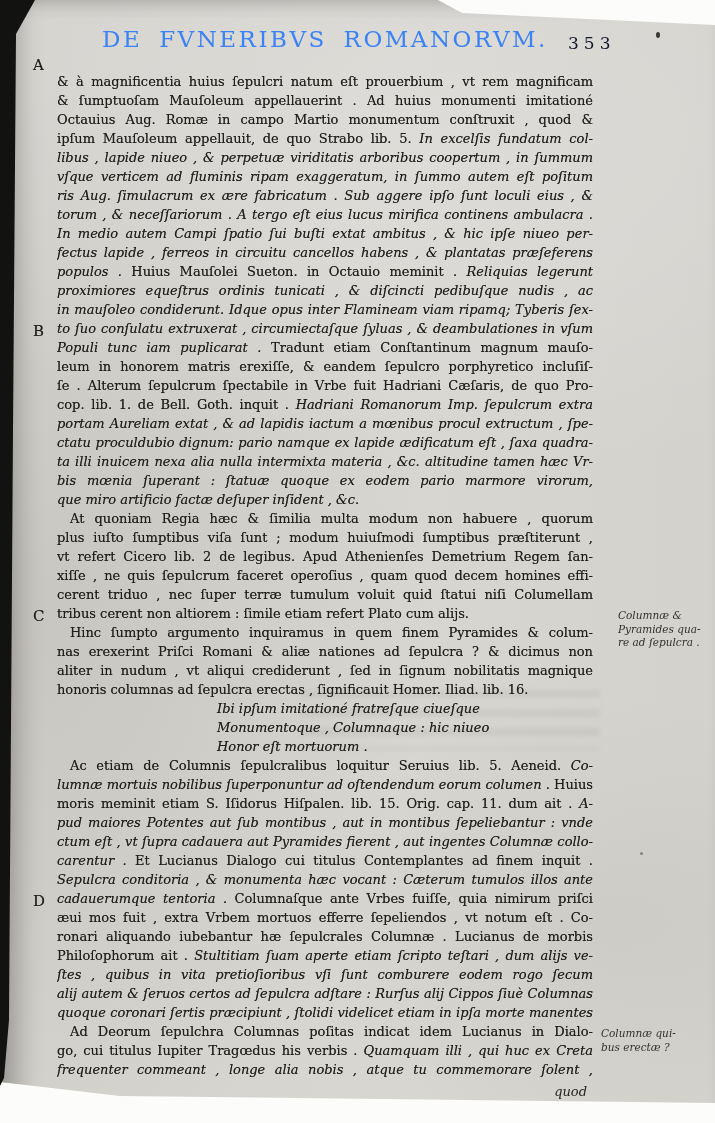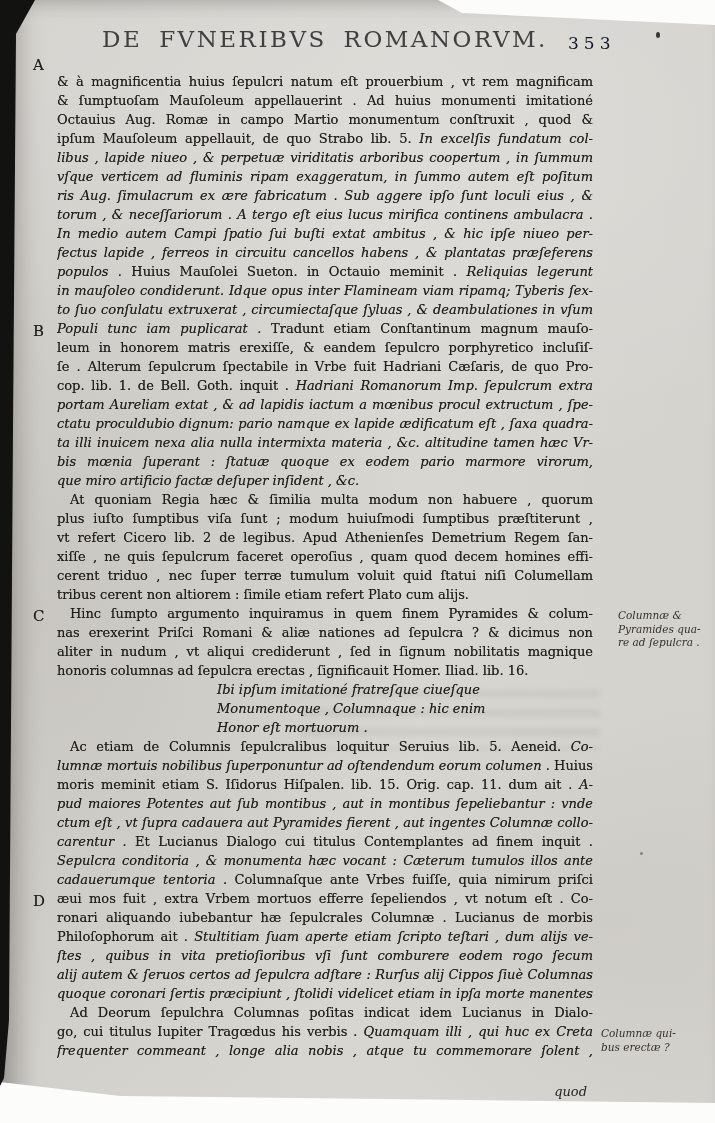--- a/index.html
+++ b/index.html
@@ -31,21 +31,21 @@
   .s2 { left:640px; top:852px; width:3px; height:3px; opacity:.5; }
   .ghost {
     position:absolute; left:300px; top:690px; width:300px; height:60px;
     background:repeating-linear-gradient(180deg, rgba(90,86,78,0.07) 0 8px, transparent 8px 19px);
     filter:blur(2px);
   }
   .content { position:absolute; inset:0; color:#201e1b; }
   .header {
     position:absolute; top:26px; left:57px; width:536px;
     text-align:center; font-size:23px; letter-spacing:2.5px; word-spacing:7px;
-    color:#404040; white-space:nowrap;
+    color:#3b82f6; white-space:nowrap;
   }
   .pagenum {
     position:absolute; top:33px; left:568px;
     font-size:17px; letter-spacing:5px; color:#0f172a;
   }
   .textblock {
     position:absolute; left:57px; top:72px; width:536px;
     font-size:13px; line-height:19px;
     text-shadow:0 0 0.5px rgba(32,30,27,0.65);
   }
@@ -86,20 +86,21 @@
       <div class="line"><span>&amp; ſumptuoſam Mauſoleum appellauerint . Ad huius monumenti imitationé</span></div>
       <div class="line"><span>Octauius Aug. Romæ in campo Martio monumentum conſtruxit , quod &amp;</span></div>
       <div class="line"><span>ipſum Mauſoleum appellauit, de quo Strabo lib. 5. </span><span class="it">In excelſis fundatum col-</span></div>
       <div class="line"><span class="it">libus , lapide niueo , &amp; perpetuæ viriditatis arboribus coopertum , in ſummum</span></div>
       <div class="line"><span class="it">vſque verticem ad fluminis ripam exaggeratum, in ſummo autem eſt poſitum Cæſa-</span></div>
       <div class="line"><span class="it">ris Aug. ſimulacrum ex ære fabricatum . Sub aggere ipſo ſunt loculi eius , &amp; cogna-</span></div>
       <div class="line"><span class="it">torum , &amp; neceſſariorum . A tergo eſt eius lucus mirifica continens ambulacra .</span></div>
       <div class="line"><span class="it">In medio autem Campi ſpatio ſui buſti extat ambitus , &amp; hic ipſe niueo per-</span></div>
       <div class="line"><span class="it">fectus lapide , ferreos in circuitu cancellos habens , &amp; plantatas præſeferens</span></div>
       <div class="line"><span class="it">populos . </span><span>Huius Mauſolei Sueton. in Octauio meminit . </span><span class="it">Reliquias legerunt</span></div>
+      <div class="line"><span class="it">proximiores equeſtrus ordinis tunicati , &amp; diſcincti pedibuſque nudis , ac</span></div>
       <div class="line"><span class="it">in mauſoleo condiderunt. Idque opus inter Flamineam viam ripamq; Tyberis ſex-</span></div>
       <div class="line"><span class="it">to ſuo conſulatu extruxerat , circumiectaſque ſyluas , &amp; deambulationes in vſum</span></div>
       <div class="line"><span class="it">Populi tunc iam puplicarat . </span><span>Tradunt etiam Conſtantinum magnum mauſo-</span></div>
       <div class="line"><span>leum in honorem matris erexiſſe, &amp; eandem ſepulcro porphyretico incluſiſ-</span></div>
       <div class="line"><span>ſe . Alterum ſepulcrum ſpectabile in Vrbe fuit Hadriani Cæſaris, de quo Pro-</span></div>
       <div class="line"><span>cop. lib. 1. de Bell. Goth. inquit . </span><span class="it">Hadriani Romanorum Imp. ſepulcrum extra</span></div>
       <div class="line"><span class="it">portam Aureliam extat , &amp; ad lapidis iactum a mœnibus procul extructum , ſpe-</span></div>
       <div class="line"><span class="it">ctatu proculdubio dignum: pario namque ex lapide ædificatum eſt , ſaxa quadra-</span></div>
       <div class="line"><span class="it">ta illi inuicem nexa alia nulla intermixta materia , &amp;c. altitudine tamen hæc Vr-</span></div>
       <div class="line"><span class="it">bis mœnia ſuperant : ſtatuæ quoque ex eodem pario marmore virorum, equorum-</span></div>
@@ -108,21 +109,21 @@
       <div class="line"><span>plus iuſto ſumptibus viſa ſunt ; modum huiuſmodi ſumptibus præſtiterunt ,</span></div>
       <div class="line"><span>vt refert Cicero lib. 2 de legibus. Apud Athenienſes Demetrium Regem ſan-</span></div>
       <div class="line"><span>xiſſe , ne quis ſepulcrum faceret operoſius , quam quod decem homines effi-</span></div>
       <div class="line"><span>cerent triduo , nec ſuper terræ tumulum voluit quid ſtatui niſi Columellam</span></div>
       <div class="line e"><span>tribus cerent non altiorem : ſimile etiam refert Plato cum alijs.</span></div>
       <div class="line n1"><span>Hinc ſumpto argumento inquiramus in quem finem Pyramides &amp; colum-</span></div>
       <div class="line"><span>nas erexerint Priſci Romani &amp; aliæ nationes ad ſepulcra ? &amp; dicimus non</span></div>
       <div class="line"><span>aliter in nudum , vt aliqui crediderunt , ſed in ſignum nobilitatis magnique</span></div>
       <div class="line e"><span>honoris columnas ad ſepulcra erectas , ſignificauit Homer. Iliad. lib. 16.</span></div>
       <div class="line e n2"><span class="it">Ibi ipſum imitationé fratreſque ciueſque</span></div>
-      <div class="line e n2"><span class="it">Monumentoque , Columnaque : hic enim</span></div>
+      <div class="line e n2"><span class="it">Monumentoque , Columnaque : hic niueo</span></div>
       <div class="line e n2"><span class="it">Honor eſt mortuorum .</span></div>
       <div class="line n1"><span>Ac etiam de Columnis ſepulcralibus loquitur Seruius lib. 5. Aeneid. </span><span class="it">Co-</span></div>
       <div class="line"><span class="it">lumnæ mortuis nobilibus ſuperponuntur ad oſtendendum eorum columen . </span><span>Huius</span></div>
       <div class="line"><span>moris meminit etiam S. Iſidorus Hiſpalen. lib. 15. Orig. cap. 11. dum ait . </span><span class="it">A-</span></div>
       <div class="line"><span class="it">pud maiores Potentes aut ſub montibus , aut in montibus ſepeliebantur : vnde tra-</span></div>
       <div class="line"><span class="it">ctum eſt , vt ſupra cadauera aut Pyramides fierent , aut ingentes Columnæ collo-</span></div>
       <div class="line"><span class="it">carentur . </span><span>Et Lucianus Dialogo cui titulus Contemplantes ad finem inquit .</span></div>
       <div class="line"><span class="it">Sepulcra conditoria , &amp; monumenta hæc vocant : Cæterum tumulos illos ante Vr-</span></div>
       <div class="line"><span class="it">cadauerumque tentoria . </span><span>Columnaſque ante Vrbes fuiſſe, quia nimirum priſci</span></div>
       <div class="line"><span>æui mos fuit , extra Vrbem mortuos efferre ſepeliendos , vt notum eſt . Co-</span></div>

